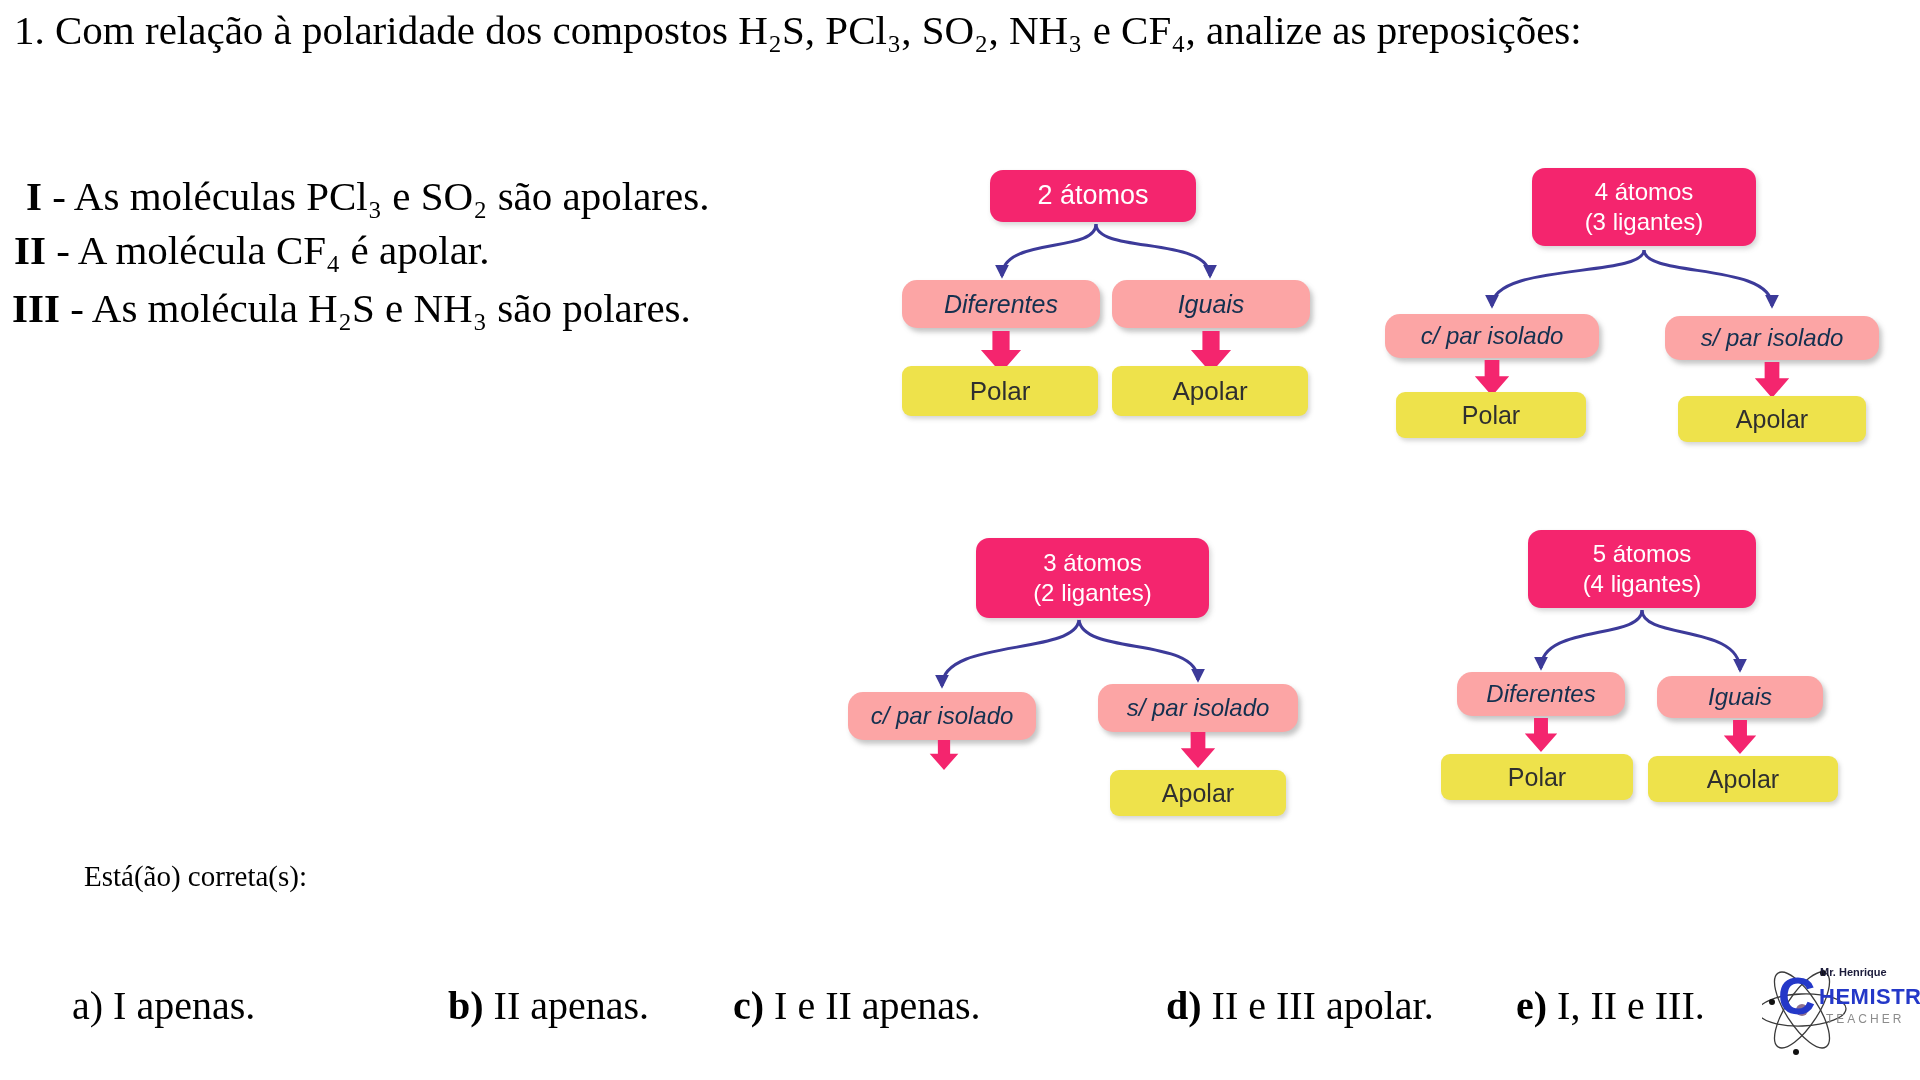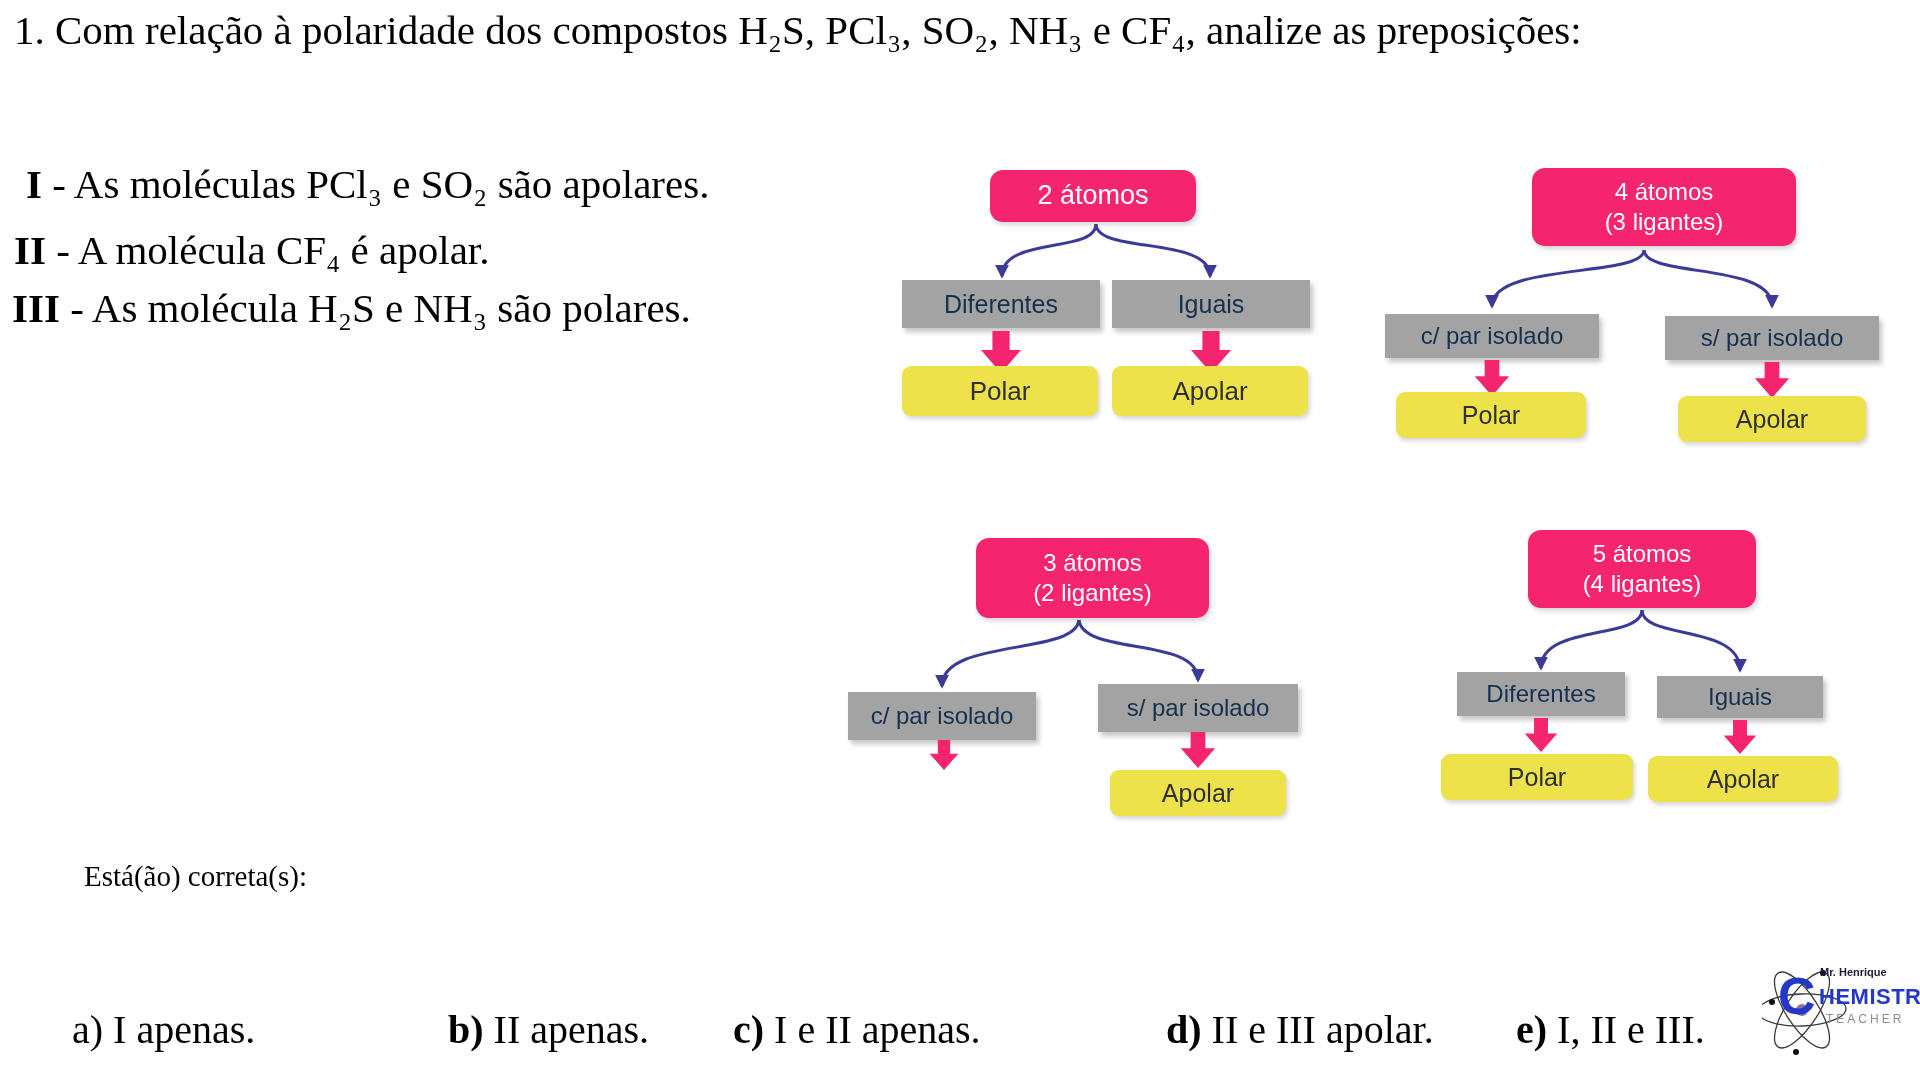--- a/index.html
+++ b/index.html
@@ -6,28 +6,28 @@
   #canvas{position:relative;width:1920px;height:1080px;background:#ffffff;overflow:hidden;
           font-family:"Liberation Sans","DejaVu Sans",sans-serif;padding-left:35px;}
   .serif{font-family:"Liberation Serif","DejaVu Serif",serif;color:#000;}
   .title{position:absolute;left:14px;top:8px;width:1896px;font-size:41px;line-height:1.1;}
   .stmt{position:absolute;font-size:41px;white-space:nowrap;}
   .stmt b{font-weight:bold;}
   .box{position:absolute;display:flex;align-items:center;justify-content:center;text-align:center;
        box-shadow:3px 4px 5px rgba(90,90,90,0.35);}
   .root{background:#F4256E;color:#ffffff;border-radius:13px;font-size:26px;line-height:1.25;
         white-space:pre-line;box-shadow:2px 3px 5px rgba(120,120,120,0.3);}
-  .branch{background:#a3a3a3;color:#14304F;border-radius:0;font-size:25px;}
+  .branch{background:#fca5a5;color:#14304F;border-radius:15px;font-size:25px;font-style:italic;}
   .result{background:#EEE24B;color:#2F2F2F;border-radius:9px;font-size:26px;
           box-shadow:2px 3px 4px rgba(120,120,120,0.3);}
   .conn{position:absolute;overflow:visible;}
   .conn path{fill:none;stroke:#3C3A99;stroke-width:3;}
   .blockarrow{position:absolute;}
   .prompt{position:absolute;left:84px;top:860px;font-size:29px;}
-  .opt{position:absolute;top:982px;font-size:40px;white-space:nowrap;margin-top:24px;}
+  .opt{position:absolute;top:982px;font-size:40px;white-space:nowrap;}
   .opt .ltr-b{font-weight:bold;}
   
   .logo{position:absolute;left:1762px;top:958px;width:158px;height:112px;}
   .logo .atom{position:absolute;left:0px;top:2px;}
   .logo .big-c{position:absolute;left:16px;top:8px;font-size:52px;font-weight:bold;color:#2438C8;}
   .logo .mr{position:absolute;left:58px;top:8px;font-size:11px;font-weight:bold;color:#1B1B3A;white-space:nowrap;}
   .logo .chem{position:absolute;left:57px;top:26px;font-size:22px;font-weight:bold;color:#2438C8;letter-spacing:0.5px;}
   .logo .teach{position:absolute;left:64px;top:54px;font-size:12px;color:#8C8C8C;letter-spacing:3px;}
 </style>
 </head>
@@ -38,21 +38,21 @@
     <marker id="ah" viewBox="0 0 10 10" refX="8" refY="5" markerWidth="4.6" markerHeight="4.6" orient="auto">
       <path d="M0,0 L10,5 L0,10 z" fill="#3C3A99"></path>
     </marker>
   </defs>
 </svg>
 
 <div id="canvas">
 
   <div class="serif title">1. Com relação à polaridade dos compostos H₂S, PCl₃, SO₂, NH₃ e CF₄, analize as preposições:</div>
 
-  <div class="serif stmt" style="left:26px;top:160px">
+  <div class="serif stmt" style="left:26px;top:172px">
     <b>I</b>
     <span>- As moléculas PCl₃ e SO₂ são apolares.</span>
   </div>
   <div class="serif stmt" style="left:14px;top:226px">
     <b>II</b>
     <span>- A molécula CF₄ é apolar.</span>
   </div>
   <div class="serif stmt" style="left:12px;top:284px">
     <b>III</b>
     <span>-  As molécula H₂S e NH₃ são polares.</span>
@@ -67,21 +67,21 @@
   <div class="box branch" style="left:1112px;top:280px;width:198px;height:48px">Iguais</div>
   <svg class="blockarrow" style="left:980px;top:331px" width="42" height="42" viewBox="0 0 42 44">
       <polygon points="12,0 30,0 30,20 42,20 21,44 0,20 12,20" fill="#F4256E"></polygon>
     </svg>
   <svg class="blockarrow" style="left:1190px;top:331px" width="42" height="42" viewBox="0 0 42 44">
       <polygon points="12,0 30,0 30,20 42,20 21,44 0,20 12,20" fill="#F4256E"></polygon>
     </svg>
   <div class="box result" style="left:902px;top:366px;width:196px;height:50px">Polar</div>
   <div class="box result" style="left:1112px;top:366px;width:196px;height:50px">Apolar</div>
 
-  <div class="box root" style="left:1532px;top:168px;width:264px;height:78px;font-size:24px">4 átomos
+  <div class="box root" style="left:1532px;top:168px;width:224px;height:78px;font-size:24px">4 átomos
 (3 ligantes)</div>
   <svg class="conn" style="left:1380px;top:248px" width="500" height="64">
     <path d="M 264,2 C 264,30 112,14 112,58" marker-end="url(#ah)"></path>
     <path d="M 264,2 C 264,30 392,14 392,58" marker-end="url(#ah)"></path>
   </svg>
   <div class="box branch" style="left:1385px;top:314px;width:214px;height:44px;font-size:24px">c/ par isolado</div>
   <div class="box branch" style="left:1665px;top:316px;width:214px;height:44px;font-size:24px">s/ par isolado</div>
   <svg class="blockarrow" style="left:1473px;top:360px" width="38" height="36" viewBox="0 0 42 44">
       <polygon points="12,0 30,0 30,20 42,20 21,44 0,20 12,20" fill="#F4256E"></polygon>
     </svg>

